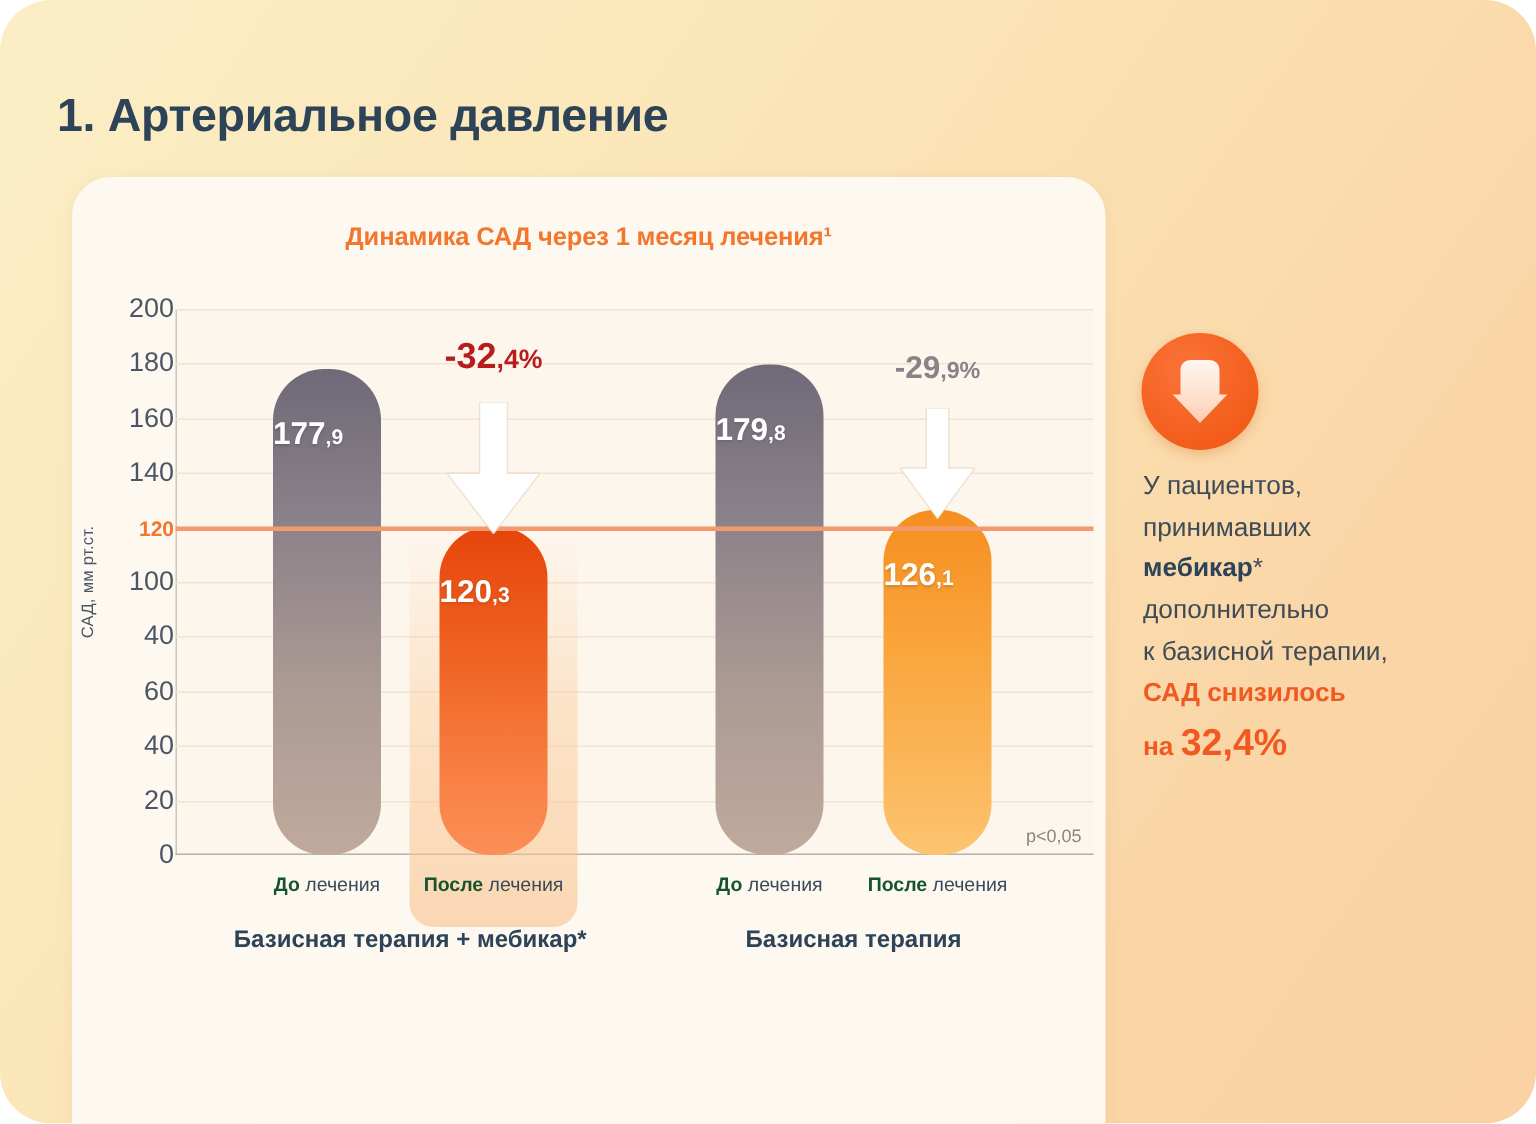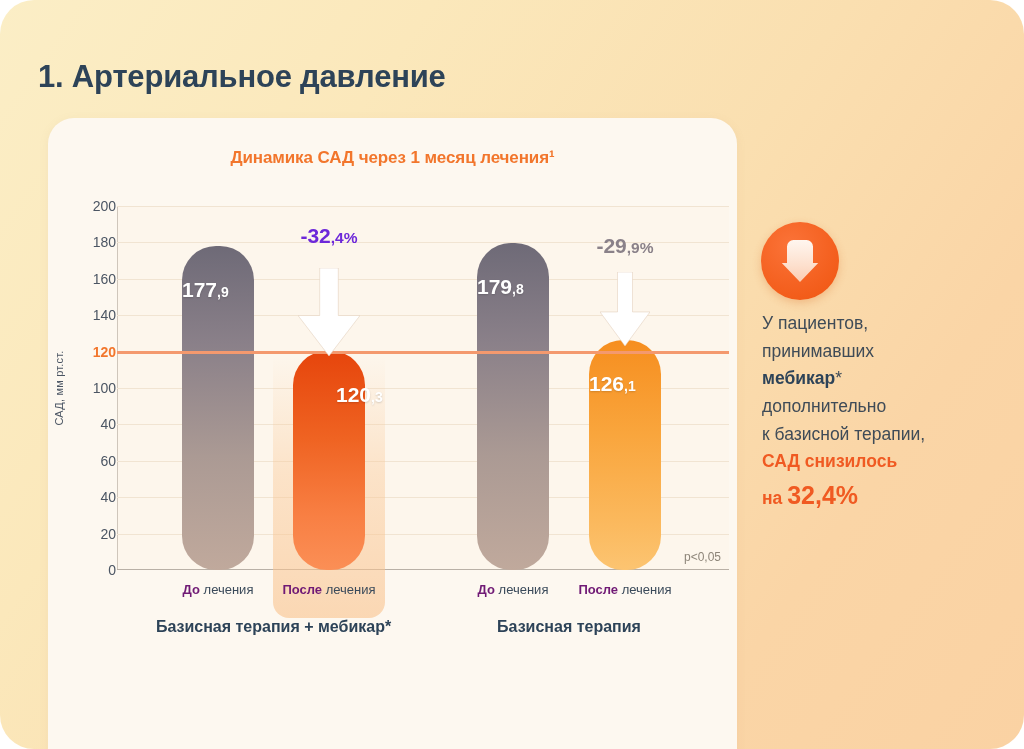--- a/index.html
+++ b/index.html
@@ -95,21 +95,21 @@
     bottom: 0;
     width: 100%;
     height: 1px;
     background: #b9b0a6;
   }
   .ytick-label {
     position: absolute;
     right: 613px;
     width: 46px;
     text-align: right;
-    font-size: 14px;
+    font-size: 18px;
     color: #4b5563;
     transform: translateY(-50%);
     white-space: nowrap;
   }
   .ytick-label.highlight {
     color: #f2762c;
     font-weight: bold;
     font-size: 14px;
   }
   #y-axis-title {
@@ -168,40 +168,40 @@
 
   
   .delta-label {
     position: absolute;
     font-weight: bold;
     white-space: nowrap;
     z-index: 7;
     transform: translateX(-50%);
   }
   .delta-label .dec { font-size: 0.74em; }
-  .delta-orange { color: #6d28d9; font-size: 21px; }
+  .delta-orange { color: #b91c1c; font-size: 24px; }
   .delta-gray   { color: #8a8189; font-size: 21px; }
 
   .delta-arrow {
     position: absolute;
     z-index: 7;
     transform: translateX(-50%);
   }
   .delta-arrow svg { display: block; }
 
   
   .xtick {
     position: absolute;
     transform: translateX(-50%);
     font-size: 13px;
     color: #3a4a5a;
     white-space: nowrap;
     z-index: 4;
   }
-  .xtick b { color: #701a75; }
+  .xtick b { color: #14532d; }
   .group-label {
     position: absolute;
     transform: translateX(-50%);
     font-size: 16px;
     font-weight: bold;
     color: #2d4358;
     white-space: nowrap;
     z-index: 4;
   }
   #pvalue {
@@ -302,21 +302,21 @@
         </div>
 
       <div id="highlight-band" style="left: 156px; width: 112px; top: 150px; height: 262px;"></div>
       <div id="reference-line" style="top: 144.6px; background: rgb(244, 153, 110);"></div>
 
       <div id="bars-layer">
           <div class="bar bar-gray" style="left: 65px; width: 72px; top: 40.222px; height: 323.778px;">
             <div class="bar-value" style="top: 32px;"><span>177</span><span class="dec">,9</span></div>
           </div>
           <div class="bar bar-orange" style="left: 176px; width: 72px; top: 145.054px; height: 218.946px;">
-            <div class="bar-value" style="top: 32px; margin-left: 43px;"><span>120</span><span class="dec">,3</span></div>
+            <div class="bar-value" style="top: 32px;"><span>120</span><span class="dec">,3</span></div>
           </div>
           <div class="bar bar-gray" style="left: 360px; width: 72px; top: 36.764px; height: 327.236px;">
             <div class="bar-value" style="top: 32px;"><span>179</span><span class="dec">,8</span></div>
           </div>
           <div class="bar bar-amber" style="left: 472px; width: 72px; top: 134.498px; height: 229.502px;">
             <div class="bar-value" style="top: 32px;"><span>126</span><span class="dec">,1</span></div>
           </div>
         </div>
       <div id="annotations-layer">
           <div class="delta-label delta-orange" style="left: 212px; top: 18px;"><span>-32</span><span class="dec">,4%</span></div>

